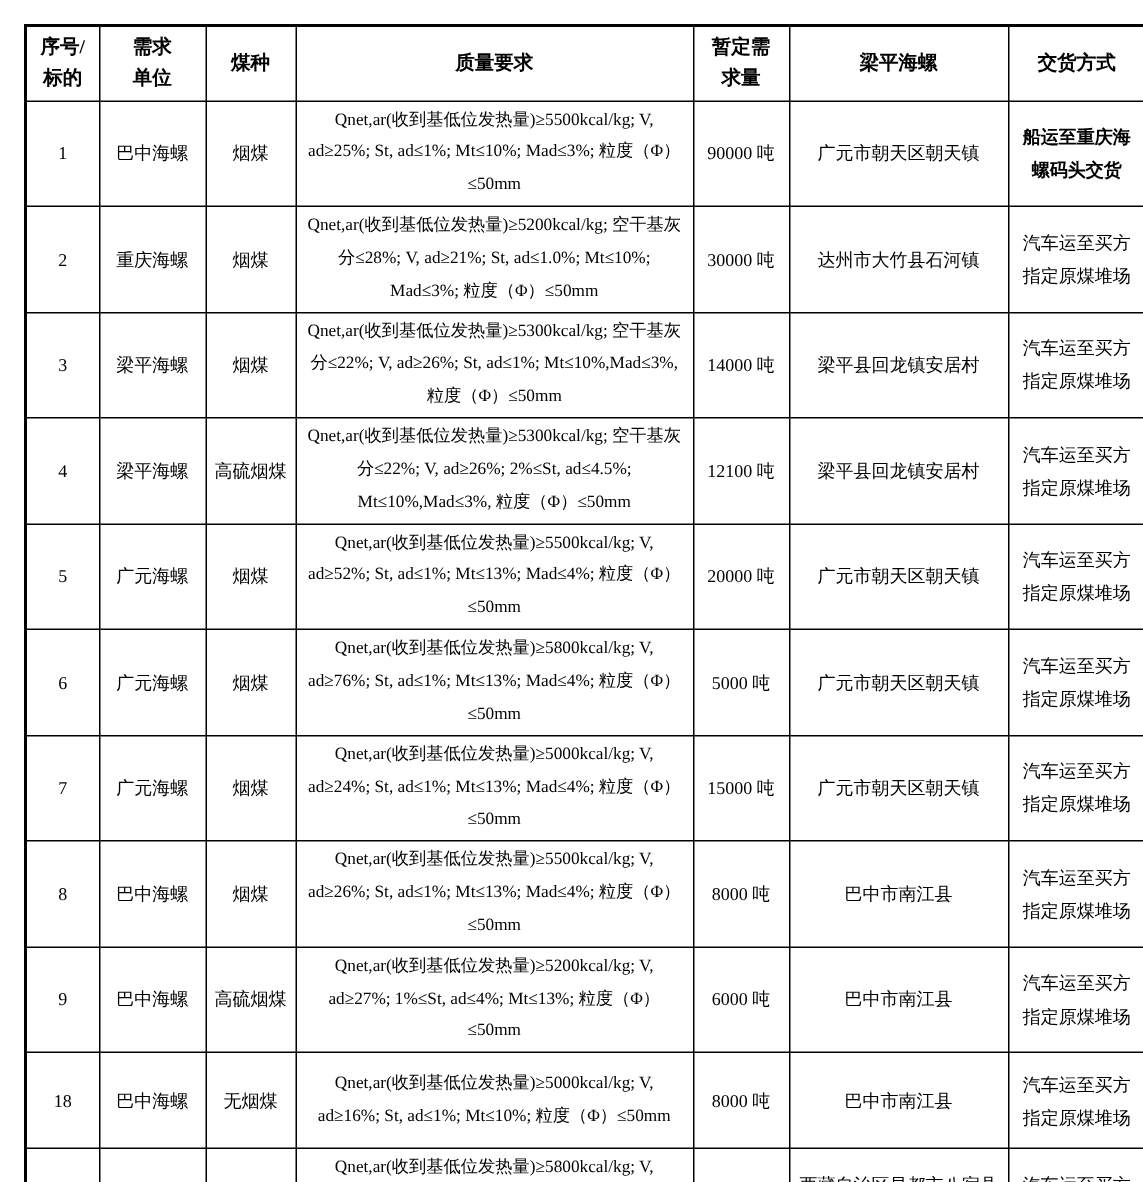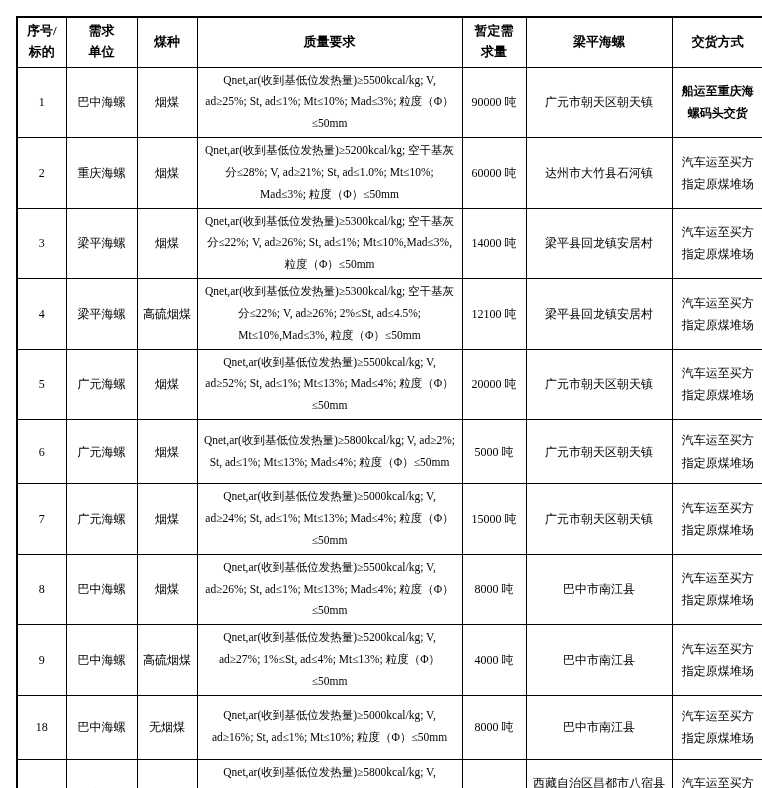--- a/index.html
+++ b/index.html
@@ -73,21 +73,21 @@
         <td class="col-quality">Qnet,ar(收到基低位发热量)≥5500kcal/kg; V, ad≥25%; St, ad≤1%; Mt≤10%; Mad≤3%; 粒度（Φ）≤50mm</td>
         <td>90000 吨</td>
         <td>广元市朝天区朝天镇</td>
         <td class="bold">船运至重庆海螺码头交货</td>
       </tr>
       <tr>
         <td>2</td>
         <td>重庆海螺</td>
         <td>烟煤</td>
         <td class="col-quality">Qnet,ar(收到基低位发热量)≥5200kcal/kg; 空干基灰分≤28%; V, ad≥21%; St, ad≤1.0%; Mt≤10%; Mad≤3%; 粒度（Φ）≤50mm</td>
-        <td>60000 吨</td>
+        <td>30000 吨</td>
         <td>达州市大竹县石河镇</td>
         <td>汽车运至买方指定原煤堆场</td>
       </tr>
       <tr>
         <td>3</td>
         <td>梁平海螺</td>
         <td>烟煤</td>
         <td class="col-quality">Qnet,ar(收到基低位发热量)≥5300kcal/kg; 空干基灰分≤22%; V, ad≥26%; St, ad≤1%; Mt≤10%,Mad≤3%, 粒度（Φ）≤50mm</td>
         <td>14000 吨</td>
         <td>梁平县回龙镇安居村</td>
@@ -108,21 +108,21 @@
         <td>烟煤</td>
         <td class="col-quality">Qnet,ar(收到基低位发热量)≥5500kcal/kg; V, ad≥52%; St, ad≤1%; Mt≤13%; Mad≤4%; 粒度（Φ）≤50mm</td>
         <td>20000 吨</td>
         <td>广元市朝天区朝天镇</td>
         <td>汽车运至买方指定原煤堆场</td>
       </tr>
       <tr>
         <td>6</td>
         <td>广元海螺</td>
         <td>烟煤</td>
-        <td class="col-quality">Qnet,ar(收到基低位发热量)≥5800kcal/kg; V, ad≥2%; St, ad≤1%; Mt≤13%; Mad≤4%; 粒度（Φ）≤50mm</td>
+        <td class="col-quality">Qnet,ar(收到基低位发热量)≥5800kcal/kg; V, ad≥76%; St, ad≤1%; Mt≤13%; Mad≤4%; 粒度（Φ）≤50mm</td>
         <td>5000 吨</td>
         <td>广元市朝天区朝天镇</td>
         <td>汽车运至买方指定原煤堆场</td>
       </tr>
       <tr>
         <td>7</td>
         <td>广元海螺</td>
         <td>烟煤</td>
         <td class="col-quality">Qnet,ar(收到基低位发热量)≥5000kcal/kg; V, ad≥24%; St, ad≤1%; Mt≤13%; Mad≤4%; 粒度（Φ）≤50mm</td>
         <td>15000 吨</td>
@@ -136,21 +136,21 @@
         <td class="col-quality">Qnet,ar(收到基低位发热量)≥5500kcal/kg; V, ad≥26%; St, ad≤1%; Mt≤13%; Mad≤4%; 粒度（Φ）≤50mm</td>
         <td>8000 吨</td>
         <td>巴中市南江县</td>
         <td>汽车运至买方指定原煤堆场</td>
       </tr>
       <tr>
         <td>9</td>
         <td>巴中海螺</td>
         <td>高硫烟煤</td>
         <td class="col-quality">Qnet,ar(收到基低位发热量)≥5200kcal/kg; V, ad≥27%; 1%≤St, ad≤4%; Mt≤13%; 粒度（Φ）≤50mm</td>
-        <td>4000 吨</td>
+        <td>6000 吨</td>
         <td>巴中市南江县</td>
         <td>汽车运至买方指定原煤堆场</td>
       </tr>
       <tr>
         <td>18</td>
         <td>巴中海螺</td>
         <td>无烟煤</td>
         <td class="col-quality">Qnet,ar(收到基低位发热量)≥5000kcal/kg; V, ad≥16%; St, ad≤1%; Mt≤10%; 粒度（Φ）≤50mm</td>
         <td>8000 吨</td>
         <td>巴中市南江县</td>

